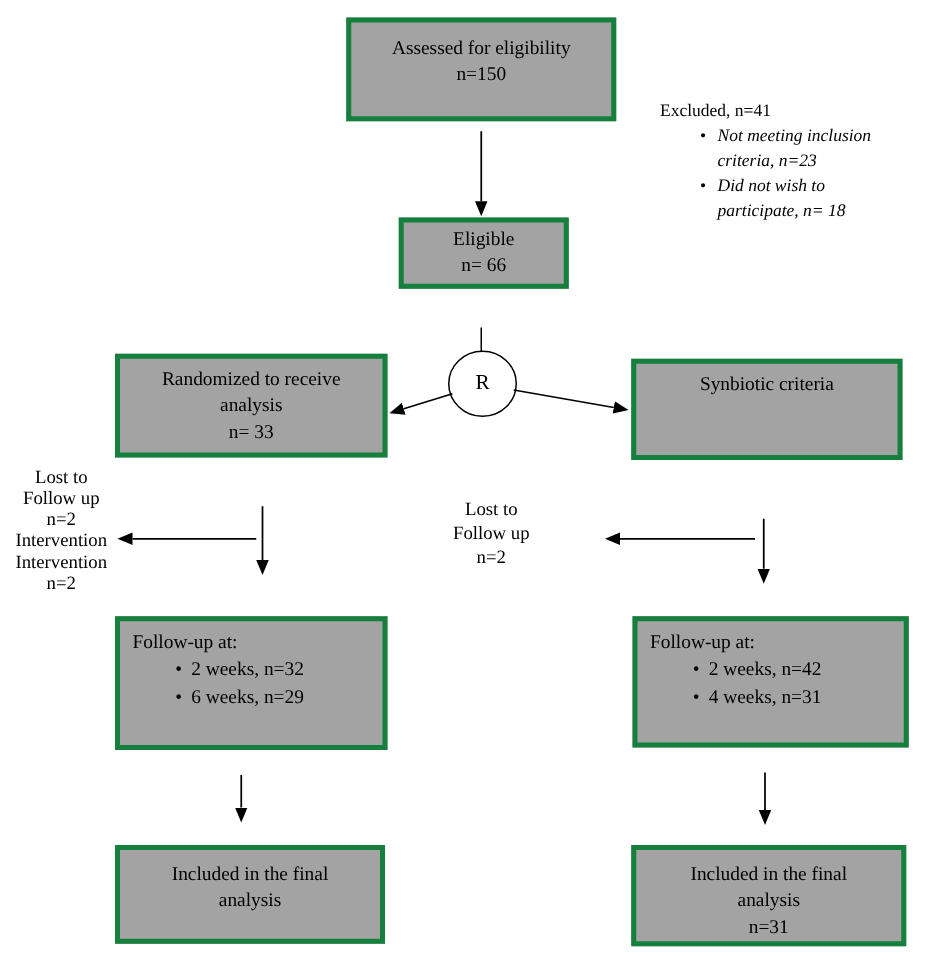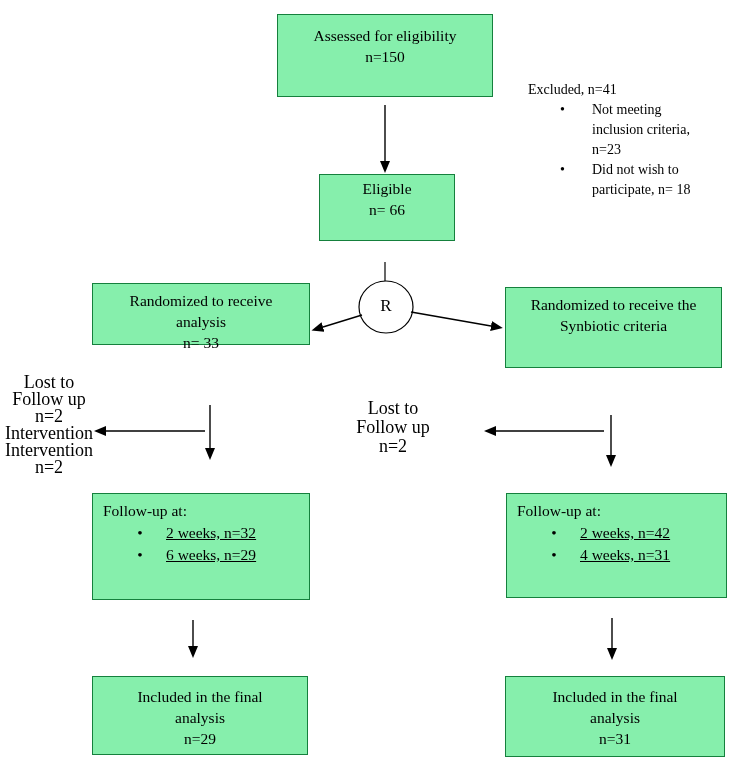--- a/index.html
+++ b/index.html
@@ -14,58 +14,58 @@
   }
   .svg-layer {
     position: absolute;
     left: 0; top: 0;
     width: 740px; height: 770px;
     pointer-events: none;
   }
   .box {
     position: absolute;
     box-sizing: border-box;
-    border: 1px solid #15803d;
-    background: #86efac;
+    border: 4px solid #15803d;
+    background: #a3a3a3;
     text-align: center;
     font-size: 15.5px;
     line-height: 21px;
   }
   #box-assessed   { left: 277px; top: 14px;  width: 216px; height: 83px;  padding-top: 10px; }
-  #box-eligible   { left: 319px; top: 174px; width: 136px; height: 67px;  padding-top: 3px;  }
-  #box-placebo    { left: 92px;  top: 283px; width: 218px; height: 62px;  padding-top: 6px;  }
+  #box-eligible   { left: 319px; top: 174px; width: 136px; height: 57px;  padding-top: 3px;  }
+  #box-placebo    { left: 92px;  top: 283px; width: 218px; height: 83px;  padding-top: 6px;  }
   #box-synbiotic  { left: 505px; top: 287px; width: 217px; height: 81px;  padding-top: 6px;  }
   #box-followup-left  { left: 92px;  top: 493px; width: 218px; height: 107px; text-align: left; padding: 6px 0 0 10px; line-height: 22px; }
   #box-followup-right { left: 506px; top: 493px; width: 221px; height: 105px; text-align: left; padding: 6px 0 0 10px; line-height: 22px; }
   #box-final-left  { left: 92px;  top: 676px; width: 216px; height: 79px; padding-top: 9px; }
   #box-final-right { left: 505px; top: 676px; width: 220px; height: 81px; padding-top: 9px; }
 
   .bullet-row { display: flex; }
   .box .bullet-marker { margin-left: 31px; width: 12px; text-align: center; }
-  .box .bullet-text   { margin-left: 20px; text-decoration: underline; }
+  .box .bullet-text   { margin-left: 4px; }
 
   .side-note {
     position: absolute;
     text-align: center;
-    font-size: 18px;
+    font-size: 15px;
     line-height: 17px;
   }
   #note-lost-left { left: 2px;   top: 374px; width: 94px;  }
   #note-lost-mid  { left: 343px; top: 399px; width: 100px; line-height: 19px; }
 
   #excluded-note {
     position: absolute;
     left: 528px; top: 80px; width: 196px;
     text-align: left;
     font-size: 14px;
     line-height: 20px;
   }
   .exc-row { display: flex; }
   .exc-marker { margin-left: 32px; width: 10px; flex: none; }
-  .exc-text { margin-left: 22px; width: 124px; }
+  .exc-text { margin-left: 4px; width: 124px; font-style: italic; }
 
   #randomizer-label {
     position: absolute;
     left: 372px; top: 295px; width: 28px;
     text-align: center;
     font-size: 17px;
     line-height: 22px;
   }
 </style>
 </head>
@@ -116,21 +116,20 @@
 
   <div id="randomizer-label">R</div>
 
   <div class="box" id="box-placebo">
     <div>Randomized to receive</div>
     <div>analysis</div>
     <div>n= 33</div>
   </div>
 
   <div class="box" id="box-synbiotic">
-    <div>Randomized to receive the</div>
     <div>Synbiotic criteria</div>
   </div>
 
   <div class="side-note" id="note-lost-left">
     <div>Lost to</div>
     <div>Follow up</div>
     <div>n=2</div>
     <div>Intervention</div>
     <div>Intervention</div>
     <div>n=2</div>
@@ -162,21 +161,20 @@
     </div>
     <div class="bullet-row">
       <span class="bullet-marker">•</span>
       <span class="bullet-text">4 weeks, n=31</span>
     </div>
   </div>
 
   <div class="box" id="box-final-left">
     <div>Included in the final</div>
     <div>analysis</div>
-    <div>n=29</div>
   </div>
 
   <div class="box" id="box-final-right">
     <div>Included in the final</div>
     <div>analysis</div>
     <div>n=31</div>
   </div>
 
 </div>
 

